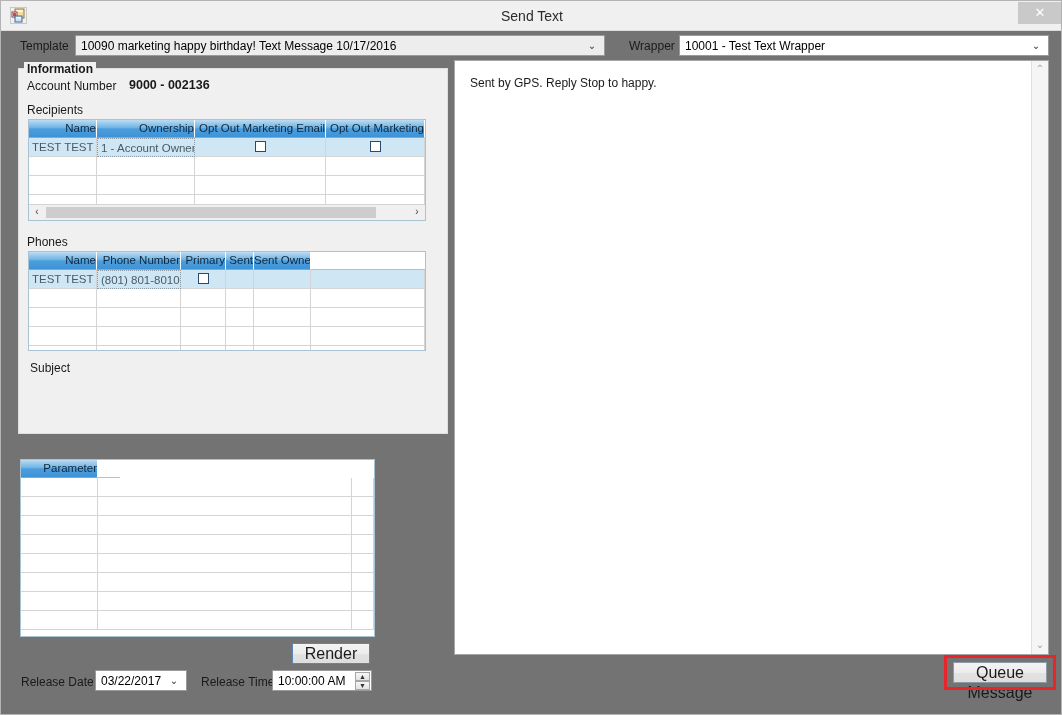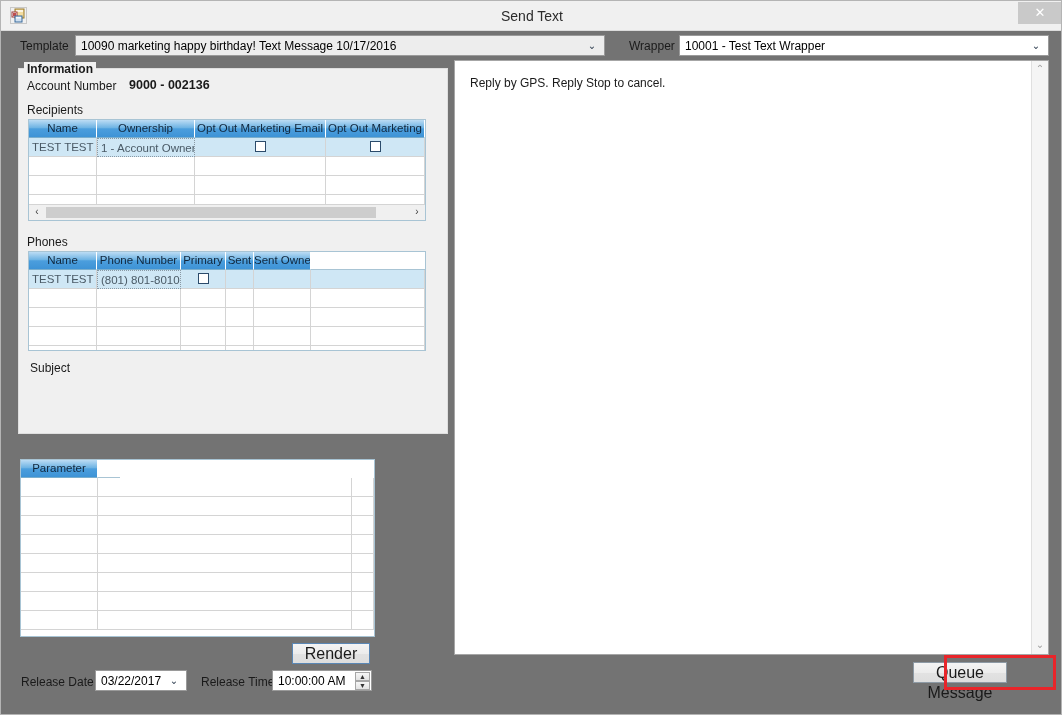--- a/index.html
+++ b/index.html
@@ -126,21 +126,21 @@
   }
   .grid-head {
     display: flex;
     height: 18px;
     box-sizing: border-box;
   }
   .hcell {
     position: relative;
     height: 18px;
     line-height: 17px;
-    text-align: center;
+    text-align: right;
     font-size: 11.5px;
     color: #10263c;
     box-sizing: border-box;
     background: linear-gradient(to bottom, #bcdcf4 0%, #6fb4e4 45%, #4b9edd 52%, #3e93d6 100%);
     border-right: 1px solid #ffffff;
     border-bottom: 1px solid #7aaecd;
     overflow: hidden;
     white-space: nowrap;
     cursor: pointer;
     user-select: none;
@@ -505,21 +505,21 @@
     <div class="grow">
       <div class="gcell empty" style="width:77px;"></div>
       <div class="gcell empty" style="width:254px;"></div>
       <div class="gcell empty" style="width:22px;"></div>
     </div>
 
   </div>
 
   <div class="preview" style="left:453px; top:59px; width:595px; height:595px;">
     <div class="preview-body">
-      <div class="preview-line indent">Reply by GPS.  Reply Stop to cancel.</div>
+      <div class="preview-line indent">Sent by GPS.  Reply Stop to happy.</div>
     </div>
     <div class="vscroll">
       <div class="sb-arrow up">⌃</div>
       <div class="sb-arrow down">⌄</div>
     </div>
   </div>
 
   <div class="btn focused" style="left:291px; top:642px; width:78px; height:21px; line-height:20px;">Render</div>
 
   <div class="lbl" style="left:20px; top:674px;">Release Date</div>
@@ -528,16 +528,16 @@
     <span class="arrow">⌄</span>
   </div>
 
   <div class="lbl" style="left:200px; top:674px;">Release Time</div>
   <div class="spinner" style="left:271px; top:669px; width:100px;">
     <span class="val">10:00:00 AM</span>
     <span class="spin-up">▲</span>
     <span class="spin-down">▼</span>
   </div>
 
-  <div class="btn" style="left:912px; top:661px; width:94px; height:21px; line-height:20px;">Queue Message</div>
+  <div class="btn" style="left:952px; top:661px; width:94px; height:21px; line-height:20px;">Queue Message</div>
   <div class="highlight-box" style="left:943px; top:654px; width:112px; height:35px;"></div>
 
 </div>
 
 </body></html>

